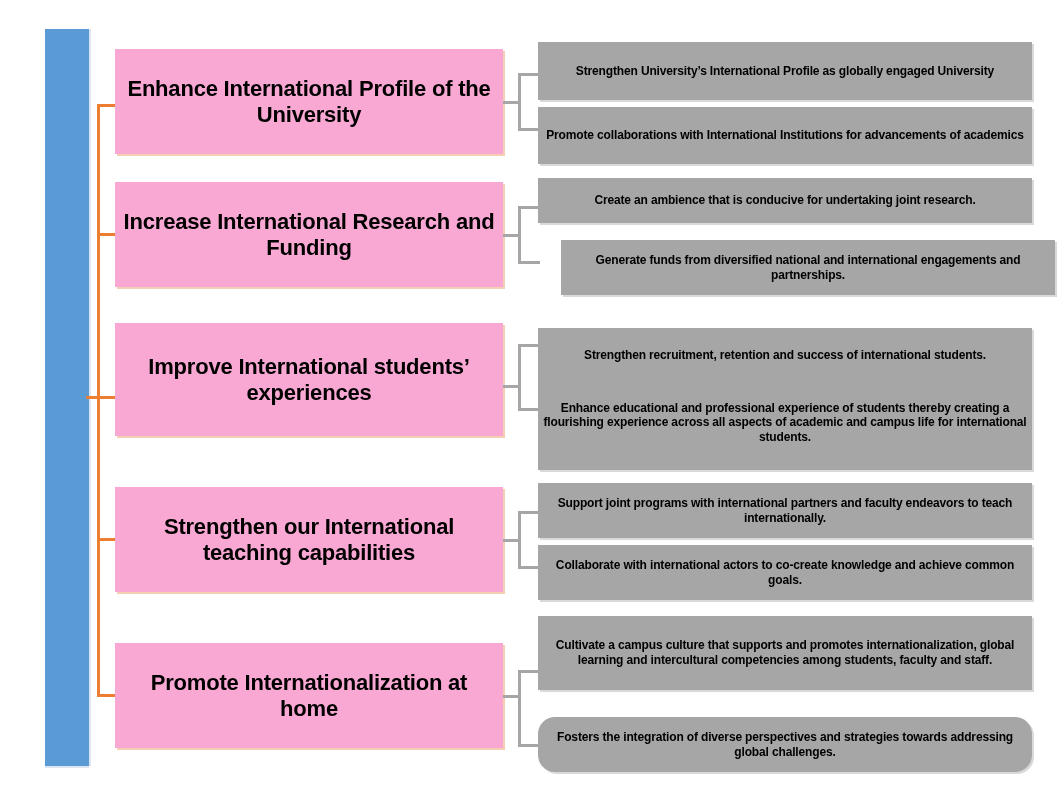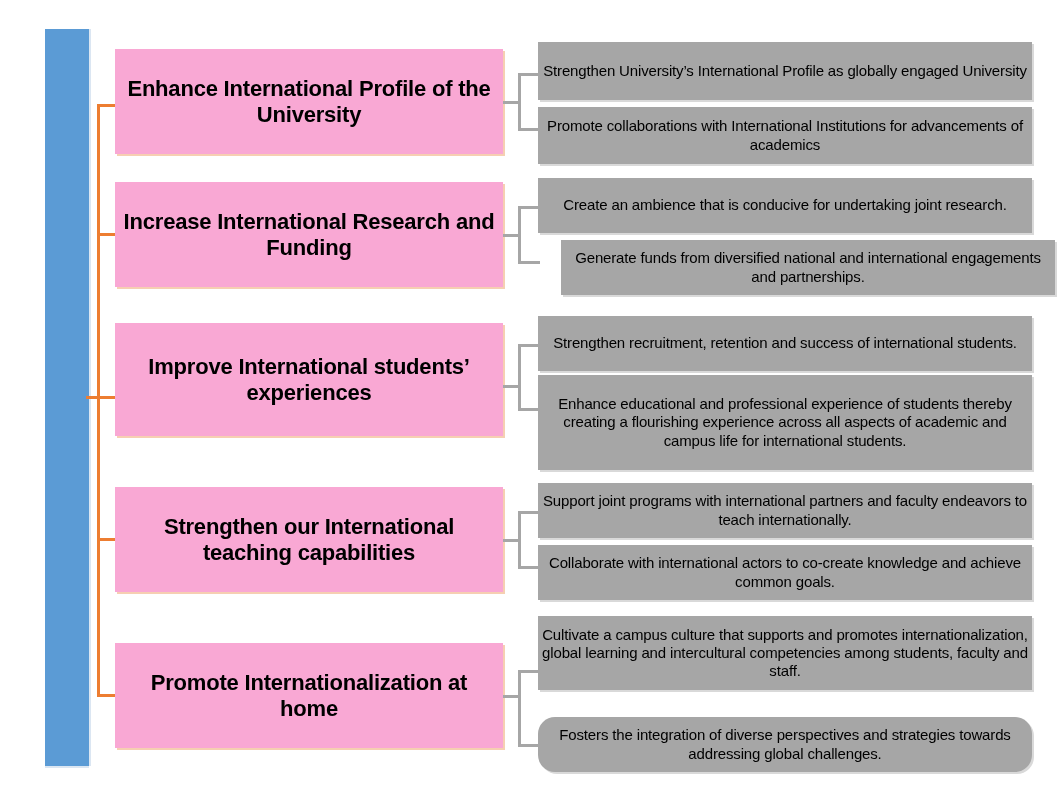--- a/index.html
+++ b/index.html
@@ -119,22 +119,22 @@
     background: #A6A6A6;
     box-shadow: 2px 2px 0 #d9d9d9;
     display: flex;
     align-items: center;
     justify-content: center;
     box-sizing: border-box;
     padding: 2px 4px;
   }
   .obj-text {
     color: #000000;
-    font-size: 15px;
-    font-weight: normal;
+    font-size: 12px;
+    font-weight: bold;
     line-height: 1.22;
     text-align: center;
     letter-spacing: -0.15px;
   }
 </style>
 </head>
 <body>
 
 <div id="canvas">
 
@@ -165,35 +165,35 @@
     <div class="obj-text">Promote collaborations with International Institutions for advancements of academics</div>
   </div>
 
   <div class="goal-box" style="top:182px; height:105px;">
     <div class="goal-text">Increase International Research and Funding</div>
   </div>
   <div class="conn-l2-stem" style="left:503px; top:234px; width:18px;"></div>
   <div class="conn-l2-trunk" style="left:518px; top:206px; height:58px;"></div>
   <div class="conn-l2-branch" style="left:518px; top:206px; width:22px;"></div>
   <div class="conn-l2-branch" style="left:518px; top:261px; width:22px;"></div>
-  <div class="obj-box" style="top:178px; height:55px;">
+  <div class="obj-box" style="top:178px; height:45px;">
     <div class="obj-text">Create an ambience that is conducive for undertaking joint research.</div>
   </div>
   <div class="obj-box" style="top:240px; height:55px;margin-left:23px;">
     <div class="obj-text">Generate funds from diversified national and international engagements and partnerships.</div>
   </div>
 
   <div class="goal-box" style="top:323px; height:113px;">
     <div class="goal-text">Improve International students’ experiences</div>
   </div>
   <div class="conn-l2-stem" style="left:503px; top:385px; width:18px;"></div>
   <div class="conn-l2-trunk" style="left:518px; top:344px; height:67px;"></div>
   <div class="conn-l2-branch" style="left:518px; top:344px; width:22px;"></div>
   <div class="conn-l2-branch" style="left:518px; top:408px; width:22px;"></div>
-  <div class="obj-box" style="top:316px; height:55px;">
+  <div class="obj-box" style="top:328px; height:55px;">
     <div class="obj-text">Strengthen recruitment, retention and success of international students.</div>
   </div>
   <div class="obj-box" style="top:375px; height:95px;">
     <div class="obj-text">Enhance educational and professional experience of students thereby creating a flourishing experience across all aspects of academic and campus life for international students.</div>
   </div>
 
   <div class="goal-box" style="top:487px; height:105px;">
     <div class="goal-text">Strengthen our International teaching capabilities</div>
   </div>
   <div class="conn-l2-stem" style="left:503px; top:539px; width:18px;"></div>

